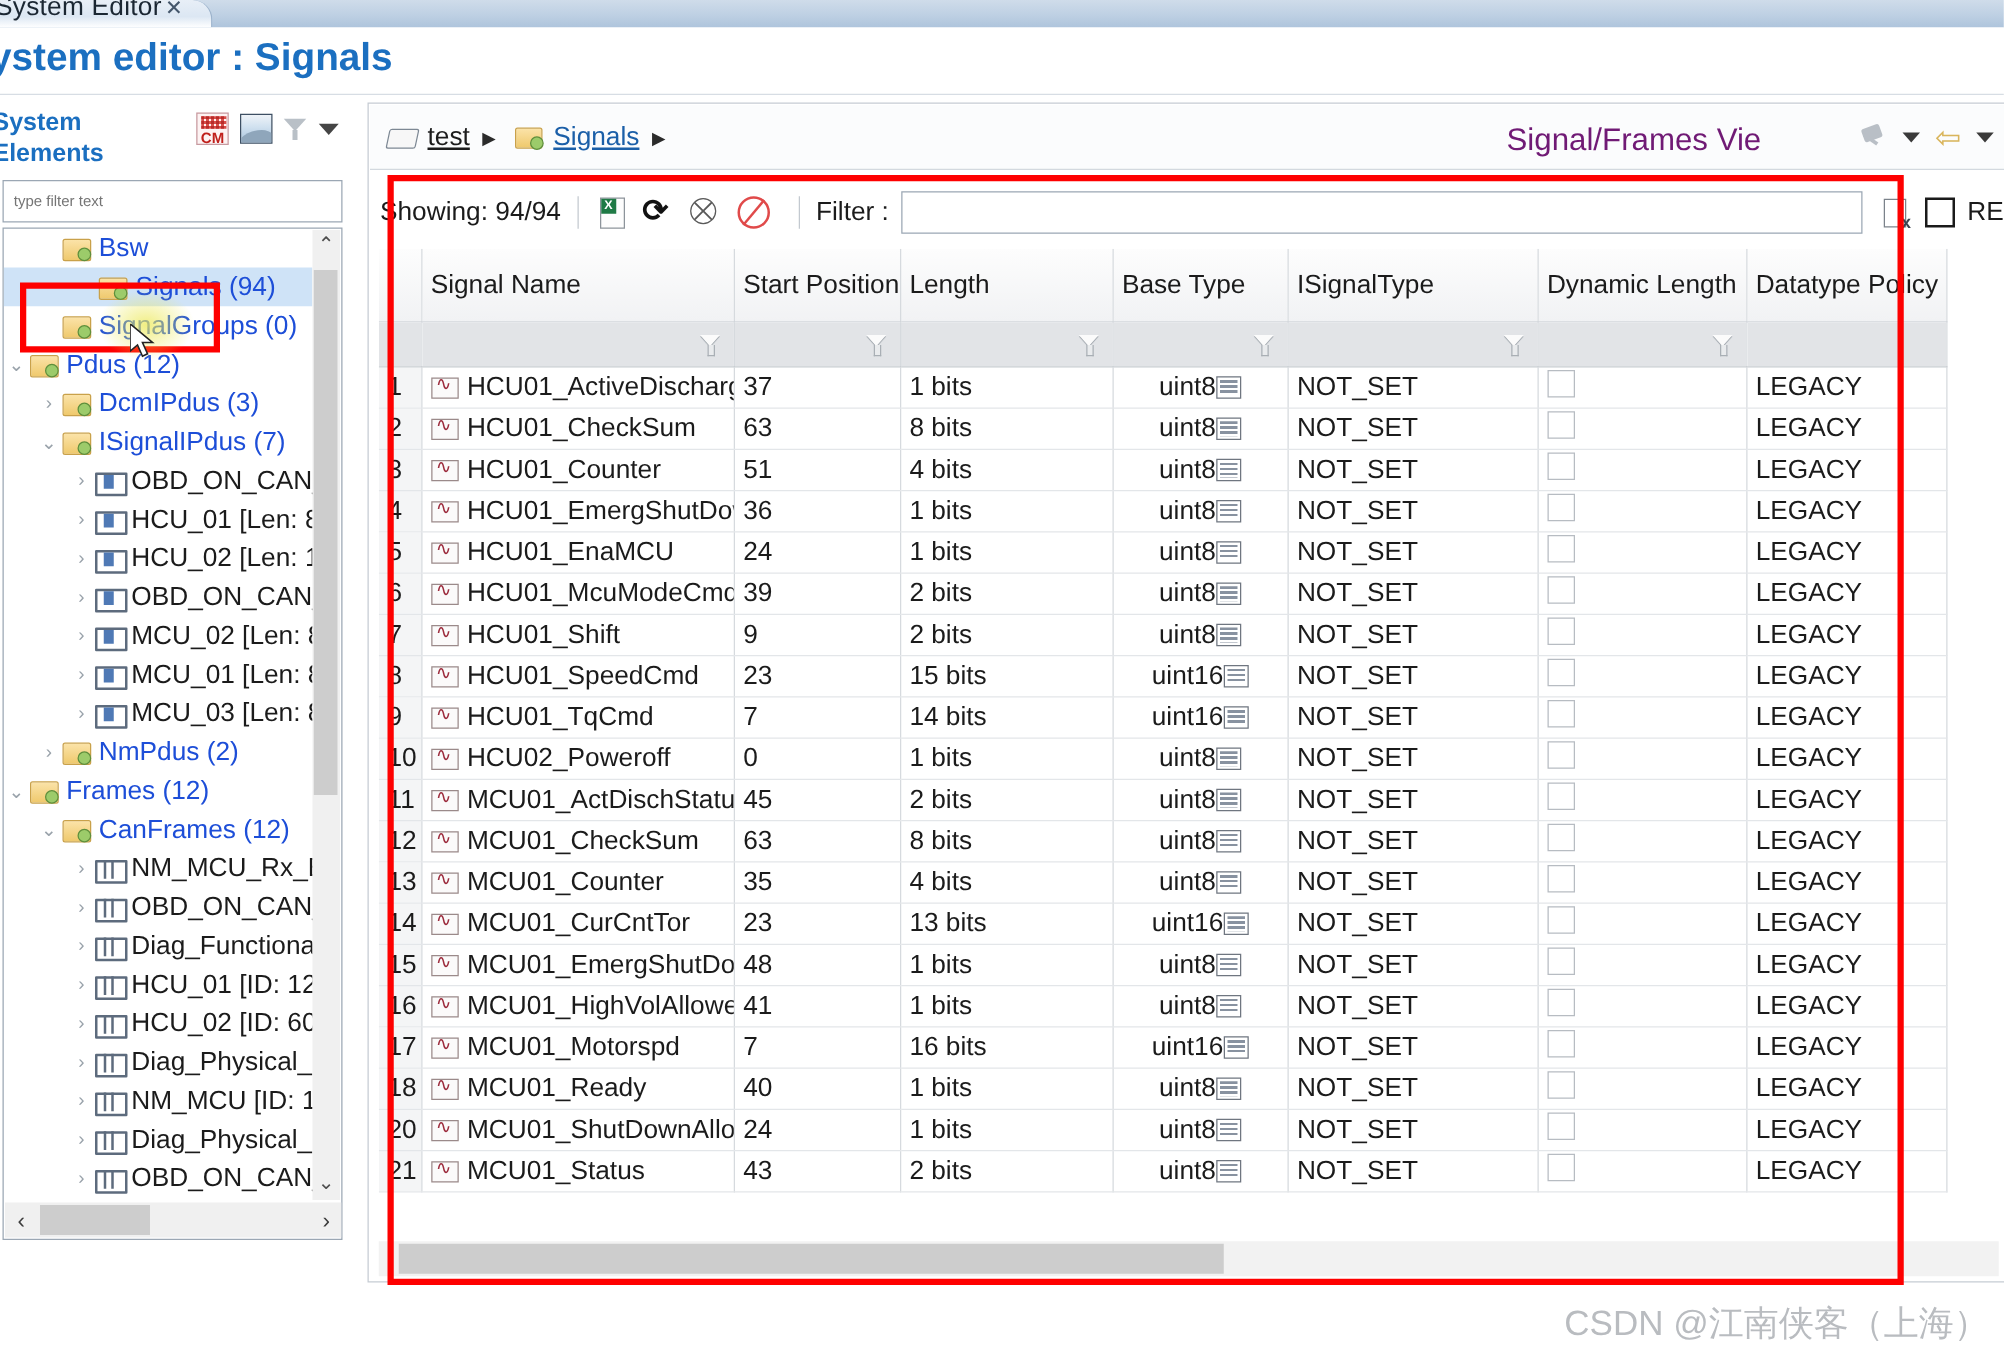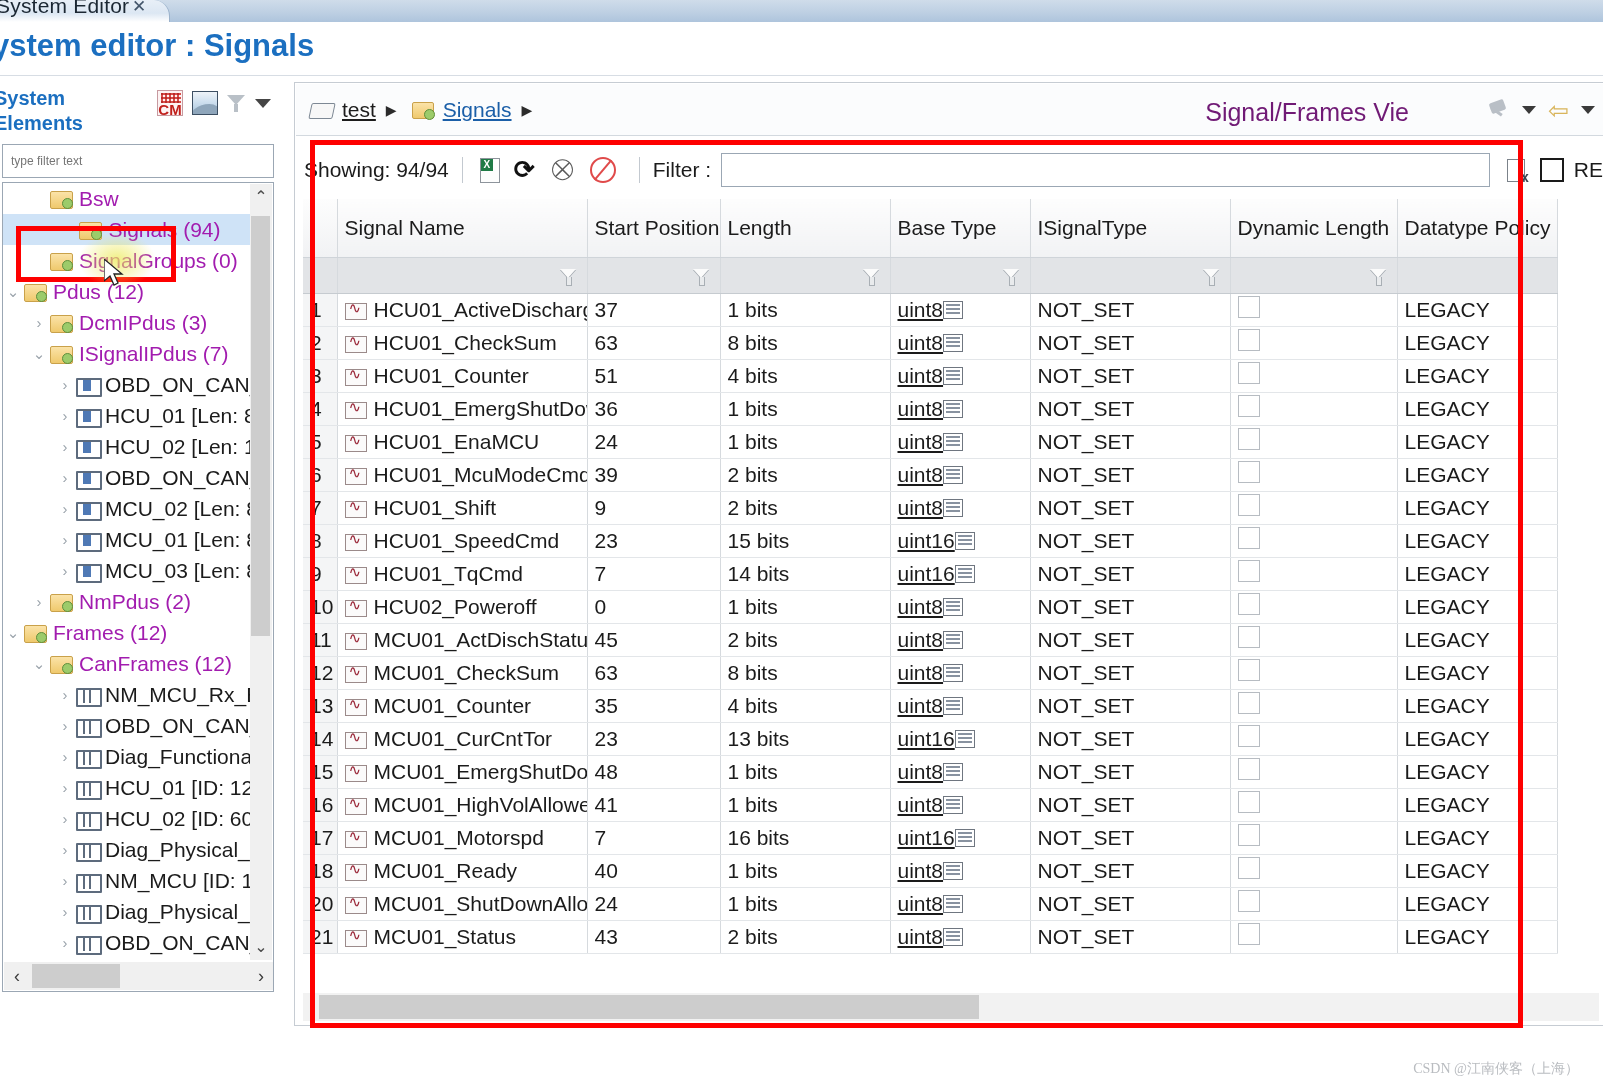--- a/index.html
+++ b/index.html
@@ -65,21 +65,21 @@
   }
   .icon-cm .dots {
     position: absolute; left: 3px; top: 2px; width: 20px; height: 10px;
     background:
       repeating-linear-gradient(to right, #d2322d 0 2px, transparent 2px 4px),
       repeating-linear-gradient(to bottom, #d2322d 0 2px, transparent 2px 4px);
     background-blend-mode: multiply; opacity: .85;
   }
   .icon-cm .cmtxt {
     position: absolute; left: 0; right: 0; bottom: -1px; text-align: center;
-    font-size: 15px; font-weight: bold; color: #c0201c; line-height: 12px;
+    font-size: 12px; font-weight: bold; color: #c0201c; line-height: 12px;
   }
   .icon-blue {
     width: 26px; height: 24px; border: 1px solid #3d4f63;
     background: linear-gradient(to bottom,#eef3f8 0%, #cfe0ef 45%, #a9c4dc 100%);
     position: relative; overflow: hidden;
   }
   .icon-blue:after {
     content: ""; position: absolute; left: -4px; bottom: -6px; width: 34px; height: 16px;
     background: #8fa6bb; border-radius: 60% 40% 0 0 / 100% 80% 0 0;
   }
@@ -145,21 +145,21 @@
     background: #4f79b5;
   }
   .ficon.frame:before {
     content: ""; position: absolute; left: 1px; top: 3px; width: 22px; height: 15px;
     background: #ffffff; border: 2px solid #5d6b7d; border-radius: 1px;
   }
   .ficon.frame:after {
     content: ""; position: absolute; left: 8px; top: 3px; width: 2px; height: 15px;
     background: #5d6b7d; box-shadow: 6px 0 0 0 #5d6b7d;
   }
-  .tlabel { color: #a21caf; }
+  .tlabel { color: #1d4ed8; }
   .tlabel.dark { color: #1b1b1b; }
 
   .tree-vscroll {
     position: absolute; right: 1px; top: 1px; width: 22px; height: 776px; background: #f0f0f0;
   }
   .tree-vscroll .thumb { position: absolute; left: 1px; top: 32px; width: 19px; height: 420px; background: #cdcdcd; }
   .arrw { position: absolute; left: 0; width: 22px; height: 22px; text-align: center; font-size: 16px; color: #4d4d4d; line-height: 22px; }
   .arrw.up { top: 2px; } .arrw.dn { bottom: 2px; }
 
   .tree-hscroll {
@@ -300,33 +300,33 @@
   col.c-dyn { width: 167px; } col.c-dp { width: 160px; }
   td.idx { background: #f4f5f6; color: #1b1b1b; text-align: left; padding-left: 5px; border-right: 1px solid #d6dade; }
   td.len { text-align: right; padding-right: 9px; }
   .sig-icon { display: inline-block; width: 22px; height: 17px; border: 1px solid #9b8a8a; background: #fbfafa; position: relative; vertical-align: -3px; margin-right: 7px; }
   .sig-icon:after { content: "∿"; position: absolute; left: 3px; top: -5px; font-size: 15px; color: #9c2b3c; }
   .type-icon { display: inline-block; width: 20px; height: 18px; background: #ffffff; border: 1px solid #6f7680; position: relative; vertical-align: -3px; }
   .type-icon:after {
     content: ""; position: absolute; left: 2px; top: 2px; right: 2px; bottom: 2px;
     background: repeating-linear-gradient(to bottom, #8892a0 0 2px, #ffffff 2px 4px);
   }
-  .cell-base { display: flex; align-items: center; justify-content: flex-start; text-decoration: underline; }
+  .cell-base { display: flex; align-items: center; justify-content: center; }
   .chk { display: inline-block; width: 22px; height: 22px; border: 1px solid #b7bcc2; background: #fff; }
   td.dyn { text-align: center; }
 
   
   .tbl-vscroll { position: absolute; right: 2px; top: 116px; width: 26px; height: 790px; background: #f0f0f0; z-index: 30; }
   .tbl-vscroll .thumb { position: absolute; left: 2px; top: 30px; width: 22px; height: 130px; background: #cdcdcd; }
   .tbl-hscroll { position: absolute; left: 8px; bottom: 4px; width: 1296px; height: 28px; background: #f2f2f2; z-index: 30; }
   .tbl-hscroll .thumb { position: absolute; left: 16px; top: 2px; width: 660px; height: 24px; background: #cdcdcd; }
 
   .watermark {
-    position: absolute; right: 24px; bottom: 6px; font-size: 14px; color: #b9bcc0;
-    font-family: Liberation Serif, serif; white-space: nowrap;
+    position: absolute; right: 12px; bottom: 6px; font-size: 28px; color: #b9bcc0;
+    font-family: Liberation Sans, sans-serif; white-space: nowrap;
   }
 
   
   .cursor { position: absolute; left: 104px; top: 259px; width: 22px; height: 30px; z-index: 45; }
   .glow { position: absolute; left: 78px; top: 232px; width: 78px; height: 56px; border-radius: 50%;
           background: radial-gradient(ellipse at center, rgba(236,233,90,.75) 0%, rgba(236,233,90,0) 70%); z-index: 41; }
 </style>
 </head>
 <body>
 

